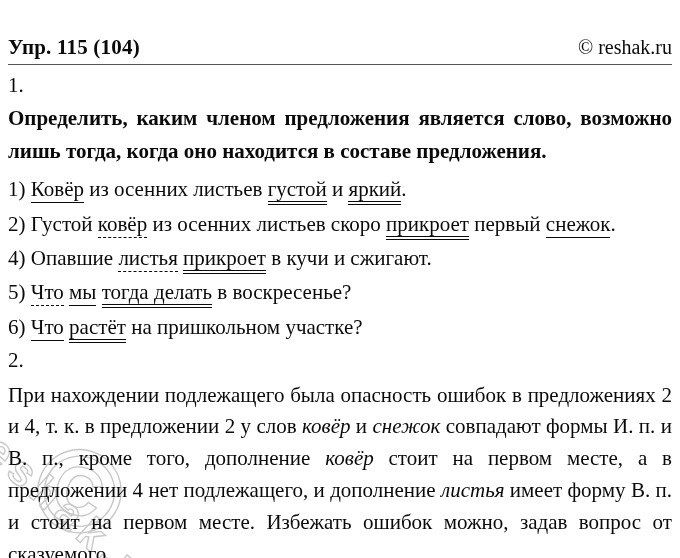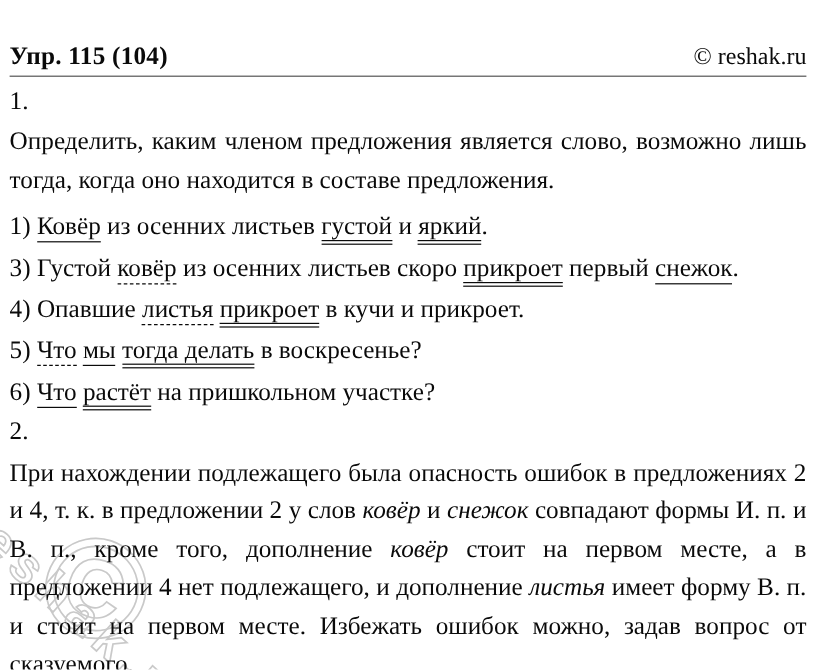--- a/index.html
+++ b/index.html
@@ -46,20 +46,21 @@
   
   .sec-num {
     margin: 8px 0 2px 0;
     line-height: 1.2;
   }
   
   .para {
     margin: 4px 0 8px 0;
     text-align: justify;
     line-height: 1.57;
+    font-weight: bold;
   }
   .para2 {
     margin: 6px 0 0 0;
     text-align: justify;
     line-height: 1.52;
   }
   
   .sent-list {
     margin-top: 4px;
   }
@@ -121,22 +122,22 @@
       <span class="hdr-title">Упр. 115 (104)</span>
       <span class="hdr-copy">© reshak.ru</span>
     </div>
 
     <div class="sec-num">1.</div>
 
     <p class="para"><span>Определить, каким членом предложения является слово, возможно лишь тогда, когда оно находится в составе предложения.</span></p>
 
     <div class="sent-list">
         <div class="sentence"><span>1) </span><span class="seg-solid">Ковёр</span><span> из осенних листьев </span><span class="seg-double">густой</span><span> и </span><span class="seg-double">яркий</span><span>.</span></div>
-        <div class="sentence"><span>3) Густой </span><span class="seg-dashed">ковёр</span><span> из осенних листьев скоро </span><span class="seg-double">прикроет</span><span> первый </span><span class="seg-solid">снежок</span><span>.</span></div>
-        <div class="sentence"><span>4) Опавшие </span><span class="seg-dashed">листья</span><span> </span><span class="seg-double">прикроет</span><span> в кучи и прикроет.</span></div>
+        <div class="sentence"><span>2) Густой </span><span class="seg-dashed">ковёр</span><span> из осенних листьев скоро </span><span class="seg-double">прикроет</span><span> первый </span><span class="seg-solid">снежок</span><span>.</span></div>
+        <div class="sentence"><span>4) Опавшие </span><span class="seg-dashed">листья</span><span> </span><span class="seg-double">прикроет</span><span> в кучи и сжигают.</span></div>
         <div class="sentence"><span>5) </span><span class="seg-dashed">Что</span><span> </span><span class="seg-solid">мы</span><span> </span><span class="seg-double">тогда делать</span><span> в воскресенье?</span></div>
         <div class="sentence"><span>6) </span><span class="seg-solid">Что</span><span> </span><span class="seg-double">растёт</span><span> на пришкольном участке?</span></div>
       </div>
 
     <div class="sec-num">2.</div>
 
     <p class="para2"><span>При нахождении подлежащего была опасность ошибок в предложениях 2 и 4, т. к. в предложении 2 у слов </span><span class="seg-italic">ковёр</span><span> и </span><span class="seg-italic">снежок</span><span> совпадают формы И. п. и В. п., кроме того, дополнение </span><span class="seg-italic">ковёр</span><span> стоит на первом месте, а в предложении 4 нет подлежащего, и дополнение </span><span class="seg-italic">листья</span><span> имеет форму В. п. и стоит на первом месте. Избежать ошибок можно, задав вопрос от сказуемого.</span></p>
 
   </div>
 </div>

